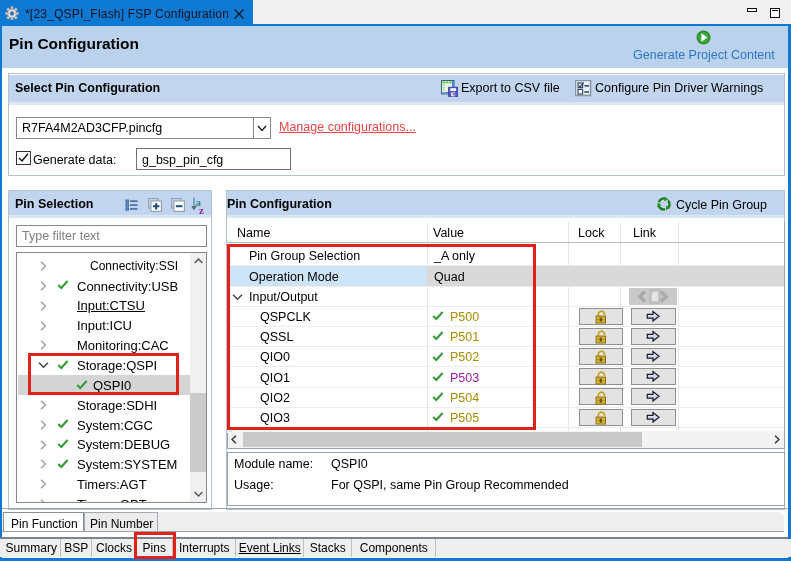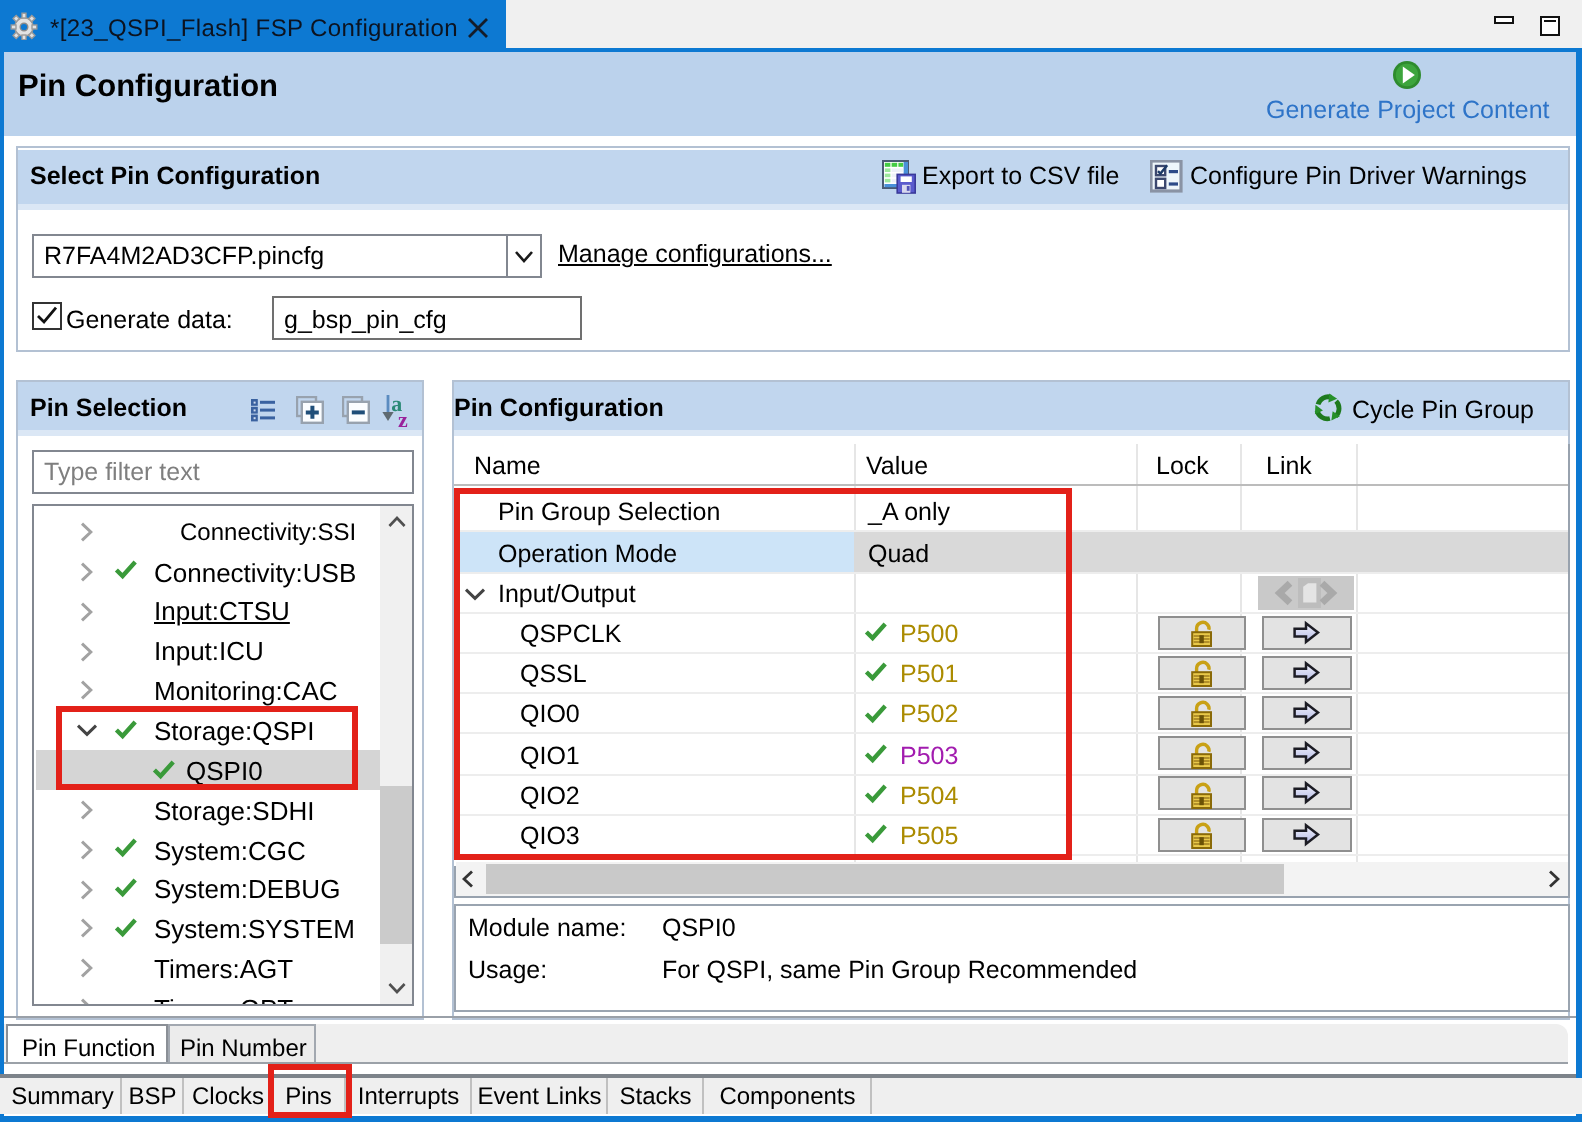--- a/index.html
+++ b/index.html
@@ -94,21 +94,21 @@
   <rect x="9.4" y="5" width="4.6" height="1.6" fill="#2c4a88"></rect>
   <rect x="9.4" y="11.2" width="4.6" height="1.6" fill="#2c4a88"></rect>
 </svg>
 
 <div class="abs" style="left:16px;top:116.5px;width:255px;height:22px;border:1px solid #828790;background:#fff;"></div>
 <div class="txt" style="left:22px;top:122px;font-size:12.5px;">R7FA4M2AD3CFP.pincfg</div>
 <div class="abs" style="left:253px;top:117.5px;width:17px;height:20px;border-left:1px solid #828790;background:#fff;"></div>
 <svg class="abs" style="left:257px;top:124.5px;" width="10" height="7" viewBox="0 0 10 7">
   <path d="M1 1 L5 5.5 L9 1" stroke="#1a1a1a" stroke-width="1.3" fill="none"></path>
 </svg>
-<div class="txt" style="left:279px;top:121px;font-size:12.5px;color:#000000;text-decoration:underline;">Manage configurations...</div>
+<div class="txt" style="left:279px;top:121px;font-size:12.5px;color:#ef4444;text-decoration:underline;">Manage configurations...</div>
 
 <div class="abs" style="left:16px;top:150.5px;width:14.5px;height:14.5px;border:1px solid #333;background:#fff;"></div>
 <svg class="abs" style="left:18px;top:153px;" width="11" height="10" viewBox="0 0 11 10">
   <path d="M1 5 L4 8 L10 0.8" stroke="#111" stroke-width="1.4" fill="none"></path>
 </svg>
 <div class="txt" style="left:33px;top:154px;font-size:12.5px;text-align:center;">Generate data:</div>
 <div class="abs" style="left:136px;top:147.5px;width:155px;height:22px;border:1px solid #707070;background:#fff;"></div>
 <div class="txt" style="left:142px;top:154px;font-size:12.5px;">g_bsp_pin_cfg</div>
 
 <div class="abs" style="left:8px;top:190px;width:204px;height:320px;border:1px solid #b3c1d3;background:#fff;"></div>
@@ -414,21 +414,21 @@
 <div class="txt" style="left:2px;top:3.5px;width:58.5px;text-align:center;font-size:12px;">Summary</div>
 <div class="abs" style="left:60.5px;top:0;width:31.5px;height:18.6px;border-right:1px solid #c0c0c0;"></div>
 <div class="txt" style="left:60.5px;top:3.5px;width:31.5px;text-align:center;font-size:12px;">BSP</div>
 <div class="abs" style="left:92px;top:0;width:44px;height:18.6px;border-right:1px solid #c0c0c0;"></div>
 <div class="txt" style="left:92px;top:3.5px;width:44px;text-align:center;font-size:12px;">Clocks</div>
 <div class="abs" style="left:136px;top:0;width:36.5px;height:18.6px;border-right:1px solid #c0c0c0;"></div>
 <div class="txt" style="left:136px;top:3.5px;width:36.5px;text-align:center;font-size:12px;">Pins</div>
 <div class="abs" style="left:172.5px;top:0;width:63.5px;height:18.6px;border-right:1px solid #c0c0c0;"></div>
 <div class="txt" style="left:172.5px;top:3.5px;width:63.5px;text-align:center;font-size:12px;">Interrupts</div>
 <div class="abs" style="left:236px;top:0;width:67.5px;height:18.6px;border-right:1px solid #c0c0c0;"></div>
-<div class="txt" style="left:236px;top:3.5px;width:67.5px;text-align:center;font-size:12px;">Event Links</div>
+<div class="txt" style="left:236px;top:3.5px;width:67.5px;text-align:center;font-size:12px;text-decoration:underline;">Event Links</div>
 <div class="abs" style="left:303.5px;top:0;width:48.5px;height:18.6px;border-right:1px solid #c0c0c0;"></div>
 <div class="txt" style="left:303.5px;top:3.5px;width:48.5px;text-align:center;font-size:12px;">Stacks</div>
 <div class="abs" style="left:352px;top:0;width:83.5px;height:18.6px;border-right:1px solid #c0c0c0;"></div>
 <div class="txt" style="left:352px;top:3.5px;width:83.5px;text-align:center;font-size:12px;">Components</div>
   </div>
 
 <div class="abs" style="left:28px;top:353px;width:151px;height:42px;border:3px solid #e32119;"></div>
 <div class="abs" style="left:227px;top:243.5px;width:308.5px;height:186px;border:3.5px solid #e32119;"></div>
 <div class="abs" style="left:133.5px;top:532px;width:42px;height:27px;border:3px solid #e32119;"></div>
 

